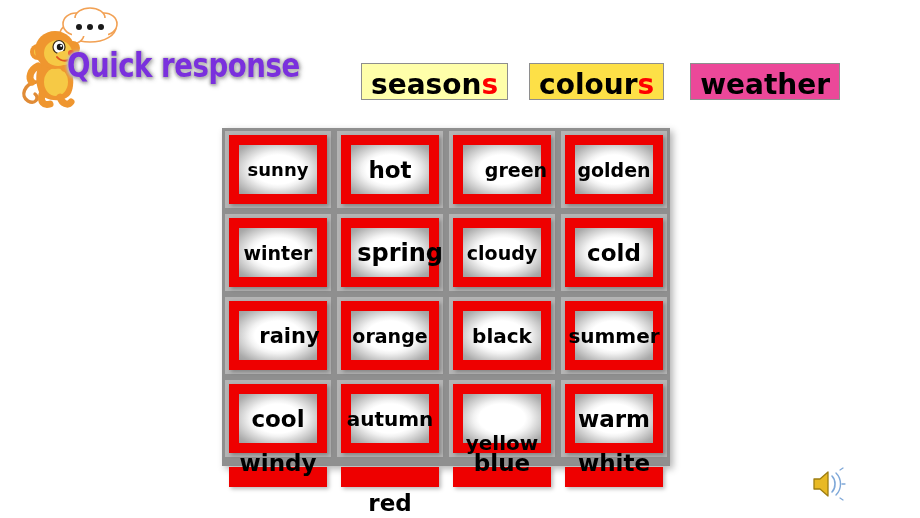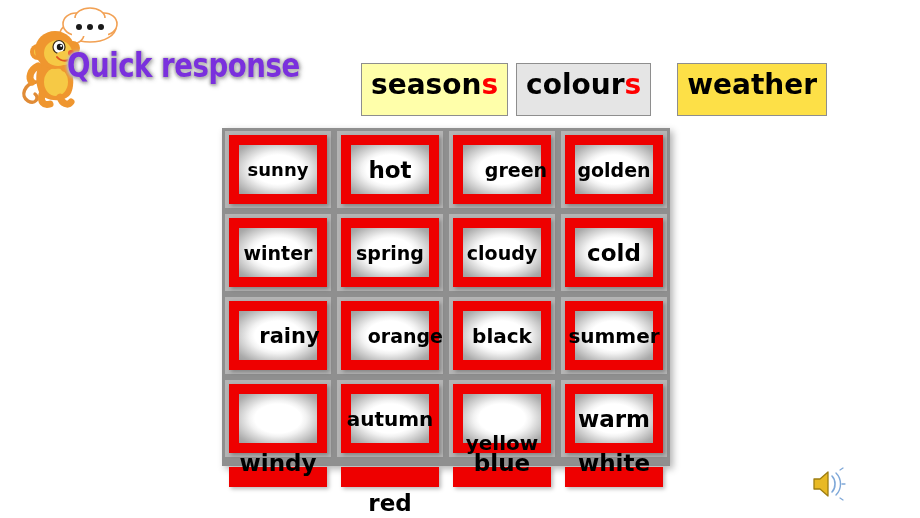--- a/index.html
+++ b/index.html
@@ -56,29 +56,29 @@
     left: 361px;
     display: flex;
     align-items: flex-start;
   }
   .cat-btn {
     border: 1px solid #8e8e8e;
     font-family: "DejaVu Sans", sans-serif;
     font-size: 28px;
     font-weight: bold;
     line-height: 1;
-    padding: 7px 9px 16px 9px;
+    padding: 7px 9px 0 9px;
     color: #000000;
     white-space: nowrap;
     box-sizing: border-box;
   }
   .cat-btn .tail { color: #ff0000; }
   #cat-seasons { background: #ffffaa; margin-right: 0; }
-  #cat-colours { background: #e5e5e5; margin-left: 8px; }
-  #cat-weather { background: #fde047; margin-left: 26px; }
+  #cat-colours { background: #fde047; margin-left: 21px; }
+  #cat-weather { background: #ec4899; margin-left: 26px; }
 
   
   #word-grid {
     position: absolute;
     left: 222px;
     top: 128px;
     width: 448px;
     height: 338px;
     display: grid;
     grid-template-columns: repeat(4, 1fr);
@@ -233,21 +233,21 @@
     <div class="grid-cell">
       <div class="red-frame">
         <div class="inner-plate"></div>
       </div>
       <div class="word-label" style="font-size: 19px;">winter</div>
     </div>
     <div class="grid-cell">
       <div class="red-frame">
         <div class="inner-plate"></div>
       </div>
-      <div class="word-label" style="font-size: 19px;">spring</div>
+      <div class="word-label" style="font-size: 24px; text-align: right;">spring</div>
     </div>
     <div class="grid-cell">
       <div class="red-frame">
         <div class="inner-plate"></div>
       </div>
       <div class="word-label" style="font-size: 19px;">cloudy</div>
     </div>
     <div class="grid-cell">
       <div class="red-frame">
         <div class="inner-plate"></div>
@@ -257,38 +257,39 @@
     <div class="grid-cell">
       <div class="red-frame">
         <div class="inner-plate"></div>
       </div>
       <div class="word-label" style="font-size: 21px; padding-left: 23px;">rainy</div>
     </div>
     <div class="grid-cell">
       <div class="red-frame">
         <div class="inner-plate"></div>
       </div>
-      <div class="word-label" style="font-size: 19px; text-align: right;">orange</div>
+      <div class="word-label" style="font-size: 19px;">orange</div>
     </div>
     <div class="grid-cell">
       <div class="red-frame">
         <div class="inner-plate"></div>
       </div>
       <div class="word-label" style="font-size: 20px;">black</div>
     </div>
     <div class="grid-cell">
       <div class="red-frame">
         <div class="inner-plate"></div>
       </div>
       <div class="word-label" style="font-size: 20px;">summer</div>
     </div>
     <div class="grid-cell">
       <div class="red-frame">
         <div class="inner-plate"></div>
       </div>
+      <div class="word-label" style="font-size: 23px;">cool</div>
     </div>
     <div class="grid-cell">
       <div class="red-frame">
         <div class="inner-plate"></div>
       </div>
       <div class="word-label" style="font-size: 20px;">autumn</div>
     </div>
     <div class="grid-cell">
       <div class="red-frame">
         <div class="inner-plate"></div>

